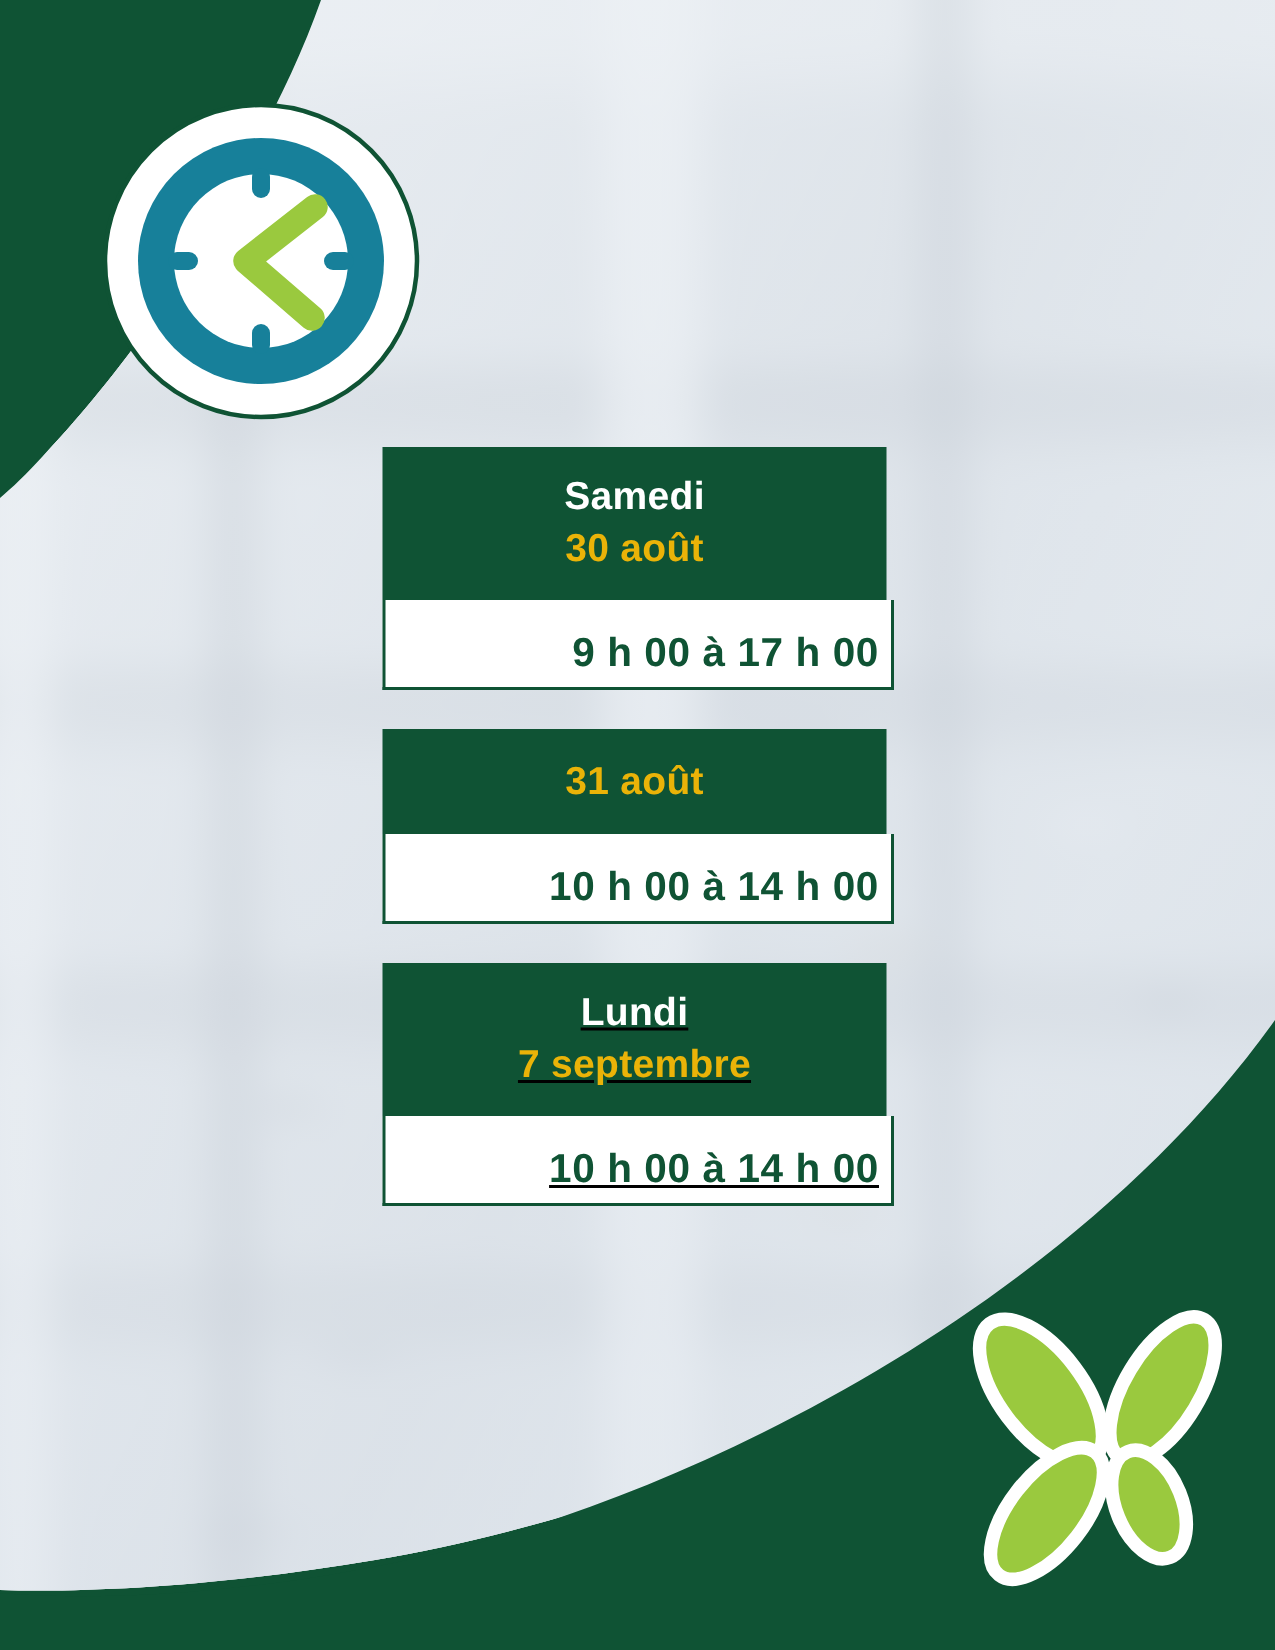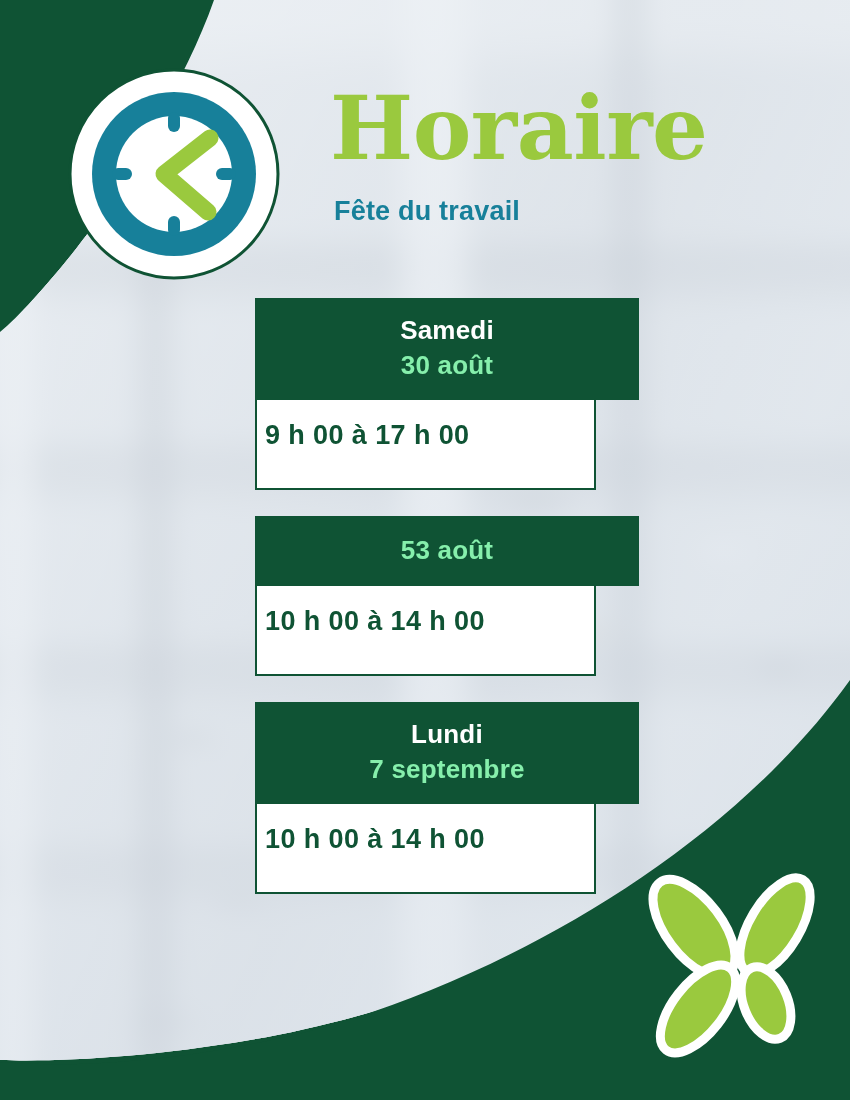--- a/index.html
+++ b/index.html
@@ -98,50 +98,50 @@
     font-family:"Liberation Sans", sans-serif;
     font-weight:700;
     font-size:27px;
     letter-spacing:0.2px;
     color:#17809a;
   }
 
   
   .cards { position:absolute; left:255px; top:298px; width:345px; }
   .card { margin-bottom:26px; }
-  .card:last-child { margin-bottom:0; }
+  .card:last-child { margin-bottom:0;text-decoration:underline; }
 
   .card-head {
     background:#0f5334;
-    width:384px;
+    width:336px;
     padding:16px 10px 18px;
     text-align:center;
   }
   .card-day {
     color:#ffffff;
     font-size:26px;
     font-weight:700;
     line-height:1.25;
     letter-spacing:.2px;
   }
   .card-date {
-    color:#86efac;
+    color:#eab308;
     font-size:26px;
     font-weight:700;
     line-height:1.3;
     letter-spacing:.2px;
     margin-top:2px;
   }
   .card-hours-wrap {
     width:341px;
     background:#ffffff;
     border:2px solid #0f5334;
     border-top:none;
-    padding:20px 8px 37px;
-    text-align:left;
+    padding:20px 8px 7px;
+    text-align:right;
   }
   .card-hours {
     color:#0f5334;
     font-size:27px;
     font-weight:700;
     letter-spacing:.4px;
   }
 
   
   .butterfly { position:absolute; right:18px; bottom:34px; width:196px; height:196px; }
@@ -170,42 +170,38 @@
 
         <rect x="100" y="44" width="12" height="20" rx="6" fill="#17809a"></rect>
         <rect x="100" y="148" width="12" height="20" rx="6" fill="#17809a"></rect>
         <rect x="44" y="100" width="20" height="12" rx="6" fill="#17809a"></rect>
         <rect x="148" y="100" width="20" height="12" rx="6" fill="#17809a"></rect>
 
         <path d="M 142,70 L 96,106 L 140,144" fill="none" stroke="#9ac93e" stroke-width="17" stroke-linecap="round" stroke-linejoin="round"></path>
       </svg>
     </div>
 
-    <div class="title-block">
-      <div class="poster-title">Horaire</div>
-      <div class="poster-subtitle">Fête du travail</div>
-    </div>
 
   </div>
 
   <div class="cards">
 
     <div class="card">
       <div class="card-head">
         <div class="card-day">Samedi</div>
         <div class="card-date">30 août</div>
       </div>
       <div class="card-hours-wrap">
         <div class="card-hours">9 h 00 à 17 h 00</div>
       </div>
     </div>
 
     <div class="card">
       <div class="card-head">
-        <div class="card-date">53 août</div>
+        <div class="card-date">31 août</div>
       </div>
       <div class="card-hours-wrap">
         <div class="card-hours">10 h 00 à 14 h 00</div>
       </div>
     </div>
 
     <div class="card">
       <div class="card-head">
         <div class="card-day">Lundi</div>
         <div class="card-date">7 septembre</div>

